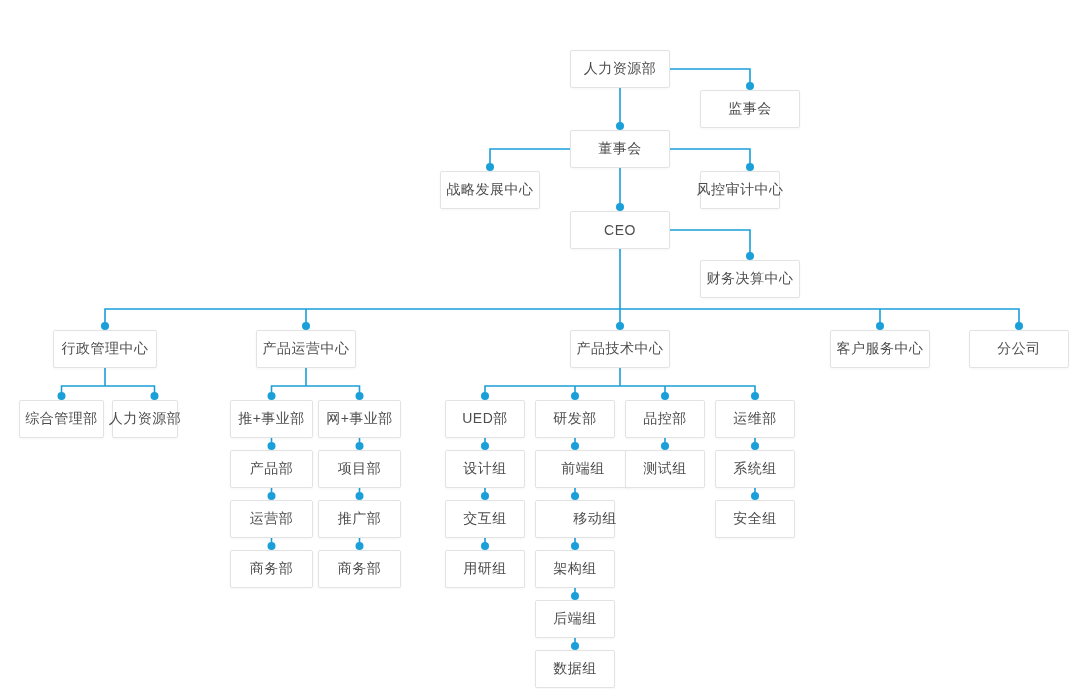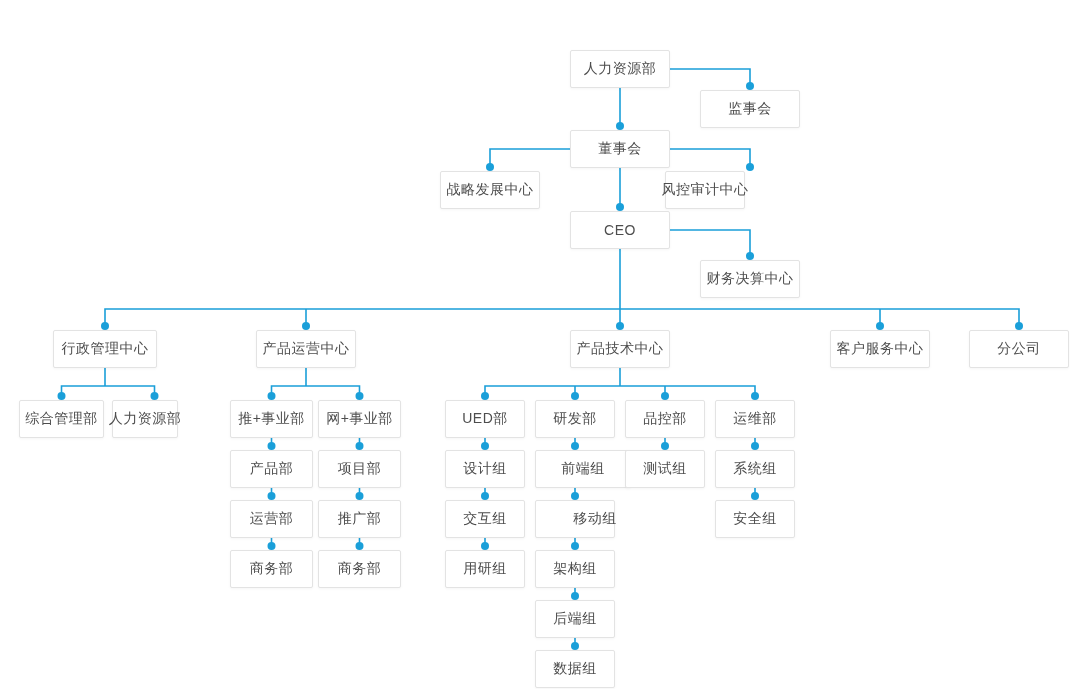--- a/index.html
+++ b/index.html
@@ -123,21 +123,21 @@
       <circle cx="665" cy="446" r="4"></circle>
       <circle cx="755" cy="446" r="4"></circle>
       <circle cx="755" cy="496" r="4"></circle>
     </g>
   </svg>
 
   <div class="node" style="left:570px; top:50px;  width:100px;">人力资源部</div>
   <div class="node" style="left:700px; top:90px;  width:100px;">监事会</div>
   <div class="node" style="left:440px; top:171px; width:100px;">战略发展中心</div>
   <div class="node" style="left:570px; top:130px; width:100px;">董事会</div>
-  <div class="node" style="left:665px; top:171px; width:80px;">风控审计中心</div>
+  <div class="node" style="left:700px; top:171px; width:80px;">风控审计中心</div>
   <div class="node" style="left:570px; top:211px; width:100px;">CEO</div>
   <div class="node" style="left:700px; top:260px; width:100px;">财务决算中心</div>
 
   <div class="node" style="left:53px;  top:330px; width:104px;">行政管理中心</div>
   <div class="node" style="left:256px; top:330px; width:100px;">产品运营中心</div>
   <div class="node" style="left:570px; top:330px; width:100px;">产品技术中心</div>
   <div class="node" style="left:830px; top:330px; width:100px;">客户服务中心</div>
   <div class="node" style="left:969px; top:330px; width:100px;">分公司</div>
 
   <div class="node" style="left:19px;  top:400px; width:85px;">综合管理部</div>

